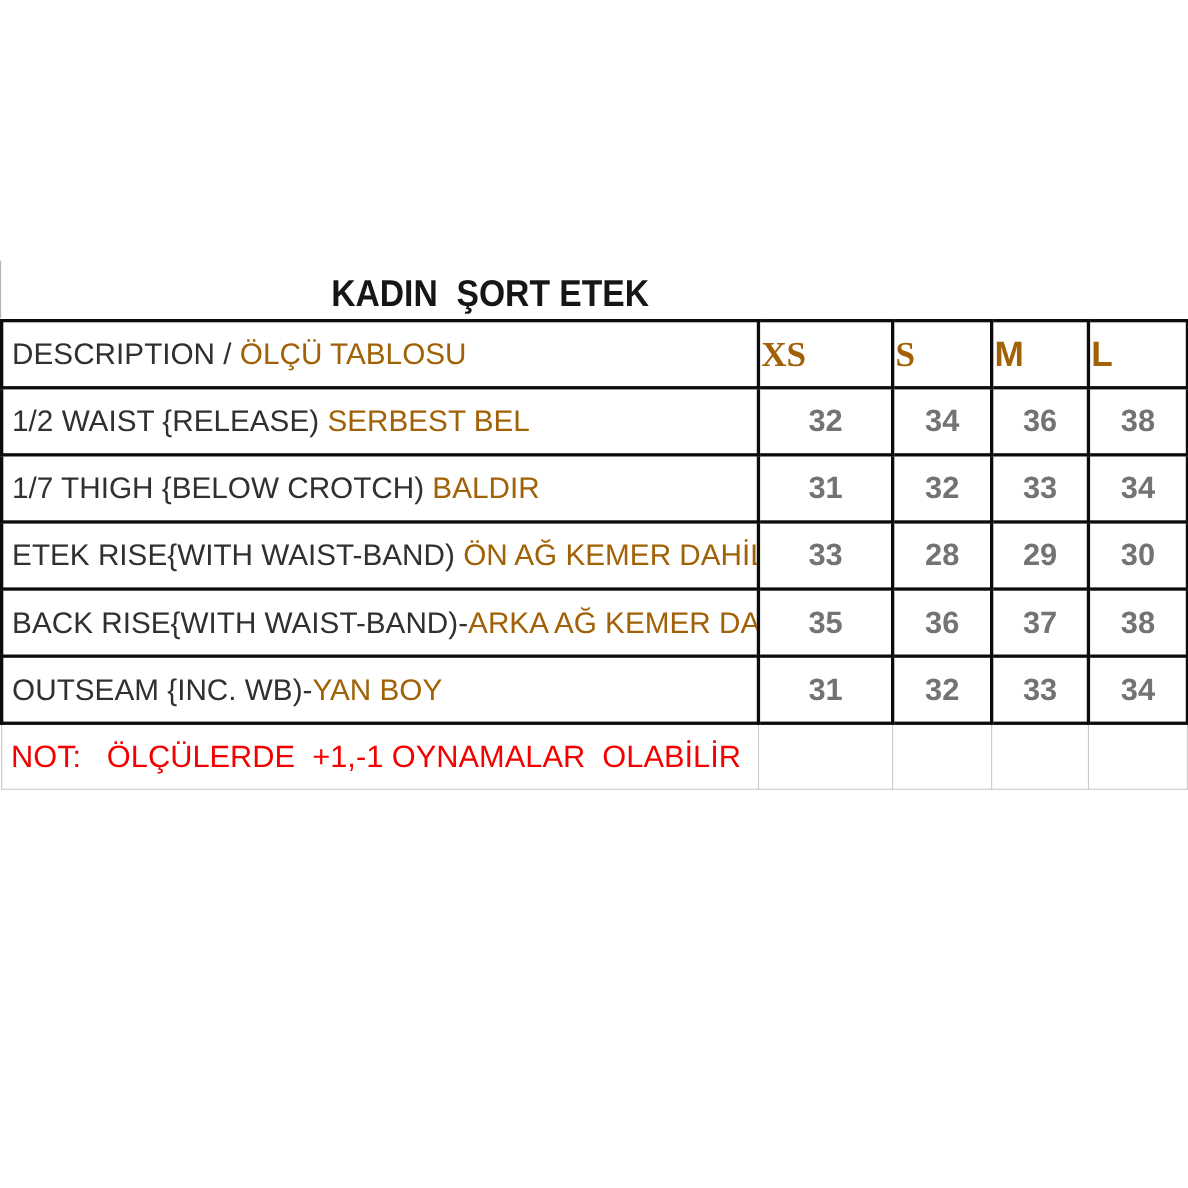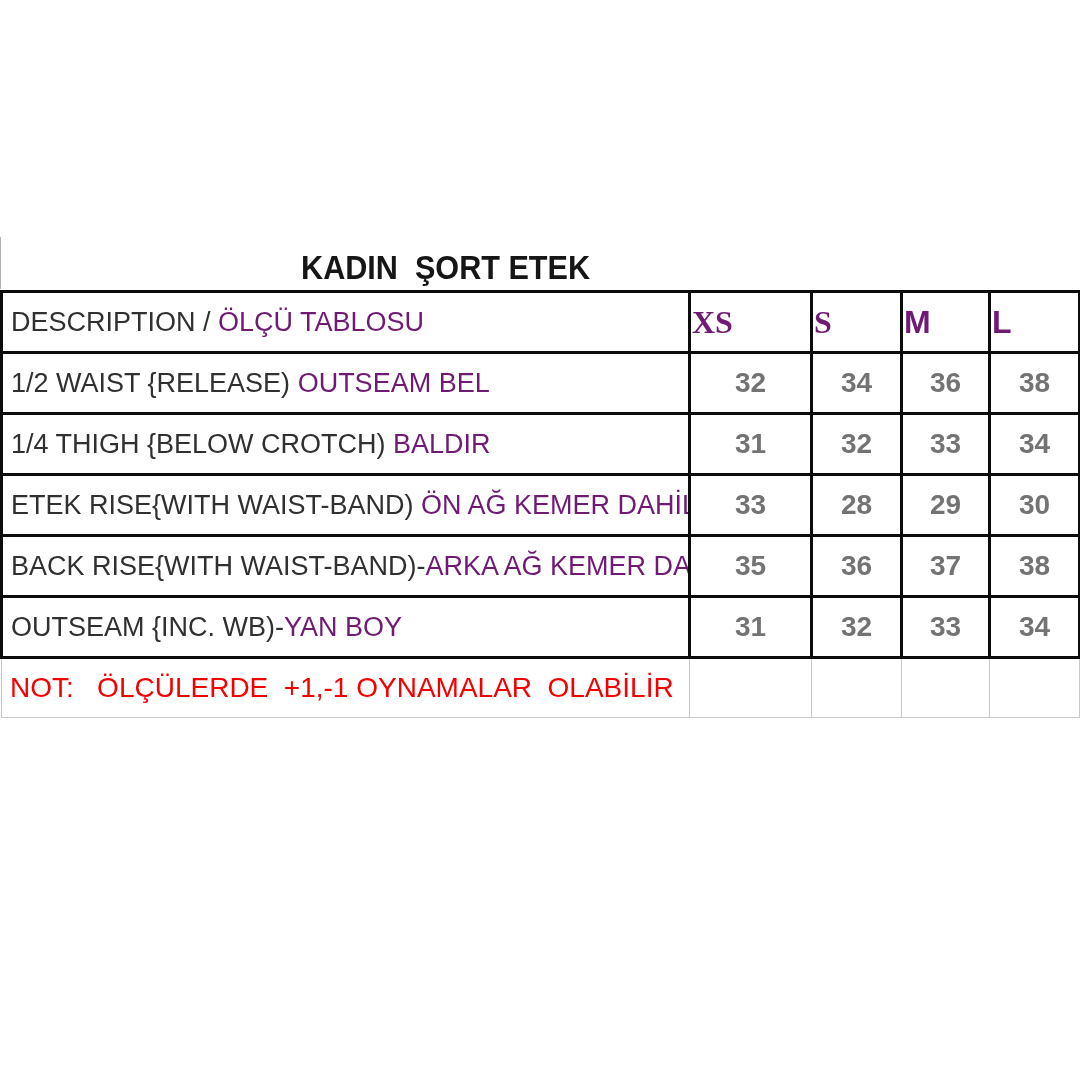--- a/index.html
+++ b/index.html
@@ -76,21 +76,21 @@
     font-weight: bold;
   }
   td.size.serif {
     font-family: "Liberation Serif", serif;
     font-size: 32px;
   }
   td.size.sans {
     font-family: "Liberation Sans", sans-serif;
     font-size: 32px;
   }
-  .red { color: #701a75; }
+  .red { color: #a16207; }
   tr.note-row td {
     border: 1px solid #c9c9c9;
     height: 56px;
   }
   tr.note-row td.desc {
     font-family: Liberation Sans, sans-serif;
     font-size: 28px;
     color: #f40000;
     white-space: pre;
   }
@@ -118,30 +118,30 @@
 
       <tr>
         <td class="desc"><span>DESCRIPTION / </span><span class="red">ÖLÇÜ TABLOSU</span></td>
         <td class="size serif red">XS</td>
         <td class="size serif red">S</td>
         <td class="size sans red">M</td>
         <td class="size sans red">L</td>
       </tr>
 
       <tr>
-        <td class="desc"><span>1/2 WAIST {RELEASE) </span><span class="red">OUTSEAM BEL</span></td>
+        <td class="desc"><span>1/2 WAIST {RELEASE) </span><span class="red">SERBEST BEL</span></td>
         <td class="val">32</td>
         <td class="val">34</td>
         <td class="val">36</td>
         <td class="val">38</td>
       </tr>
 
 
       <tr>
-        <td class="desc"><span>1/4 THIGH {BELOW CROTCH) </span><span class="red">BALDIR</span></td>
+        <td class="desc"><span>1/7 THIGH {BELOW CROTCH) </span><span class="red">BALDIR</span></td>
         <td class="val">31</td>
         <td class="val">32</td>
         <td class="val">33</td>
         <td class="val">34</td>
       </tr>
 
       <tr>
         <td class="desc"><span>ETEK RISE{WITH WAIST-BAND) </span><span class="red">ÖN AĞ KEMER DAHİL</span></td>
         <td class="val">33</td>
         <td class="val">28</td>

